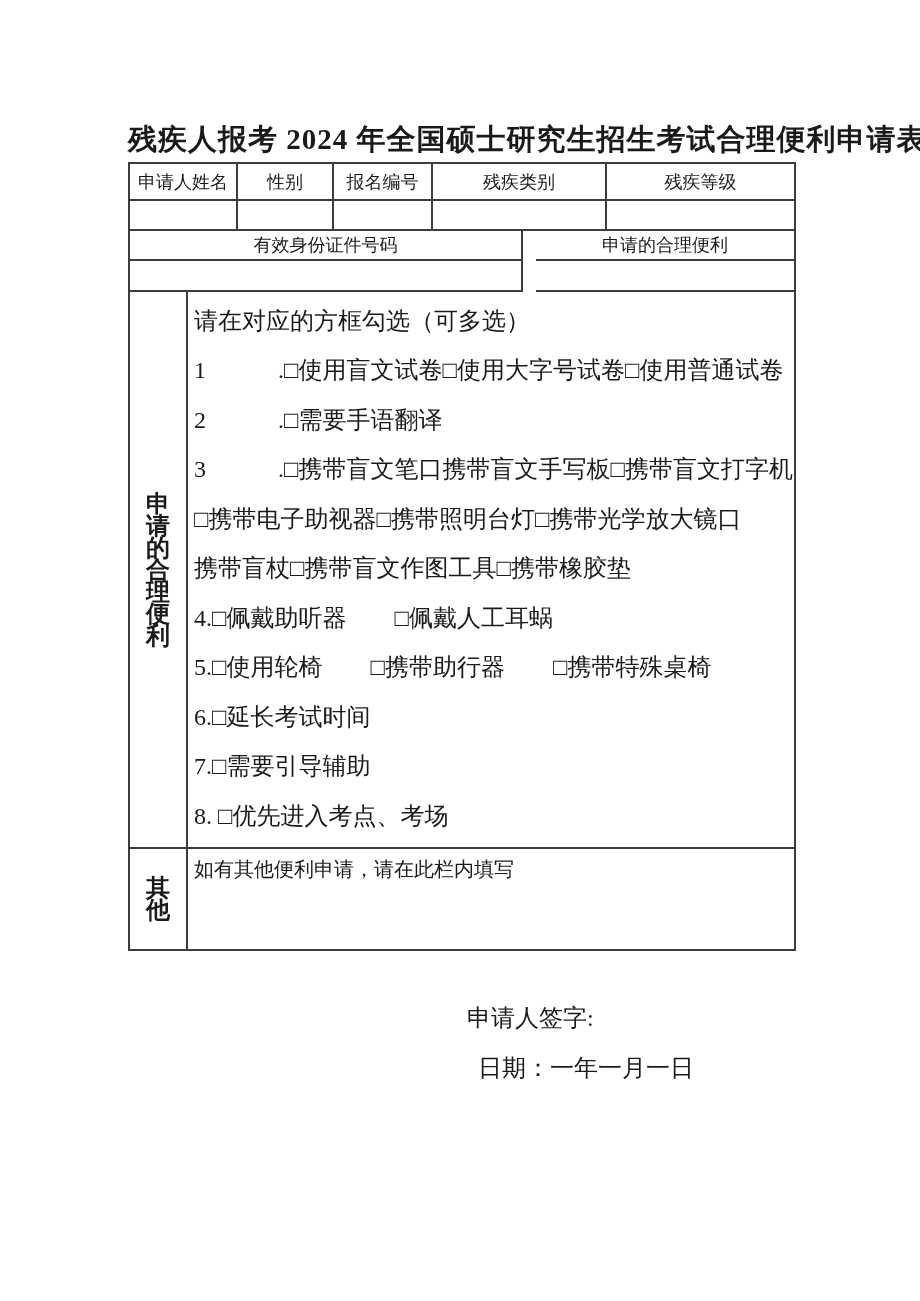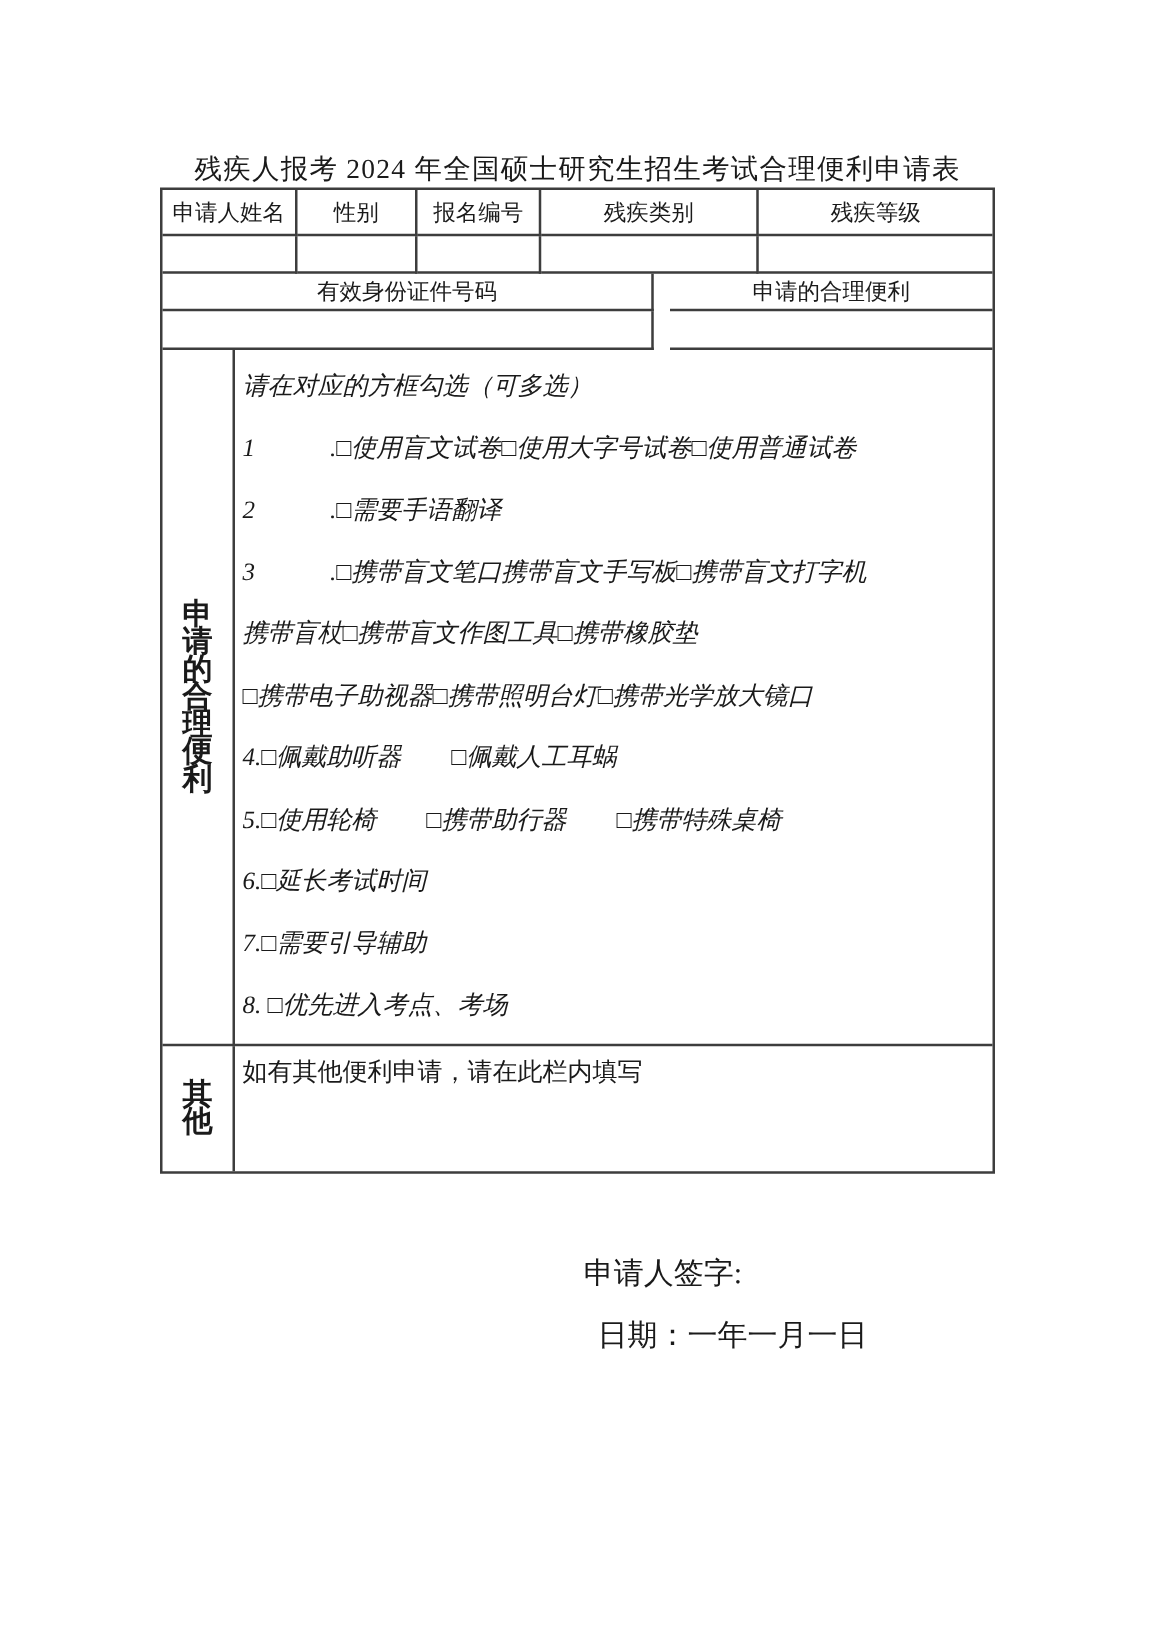--- a/index.html
+++ b/index.html
@@ -13,30 +13,30 @@
     height: 1301px;
     font-family: "Liberation Serif", "DejaVu Serif", serif;
     color: #1a1a1a;
     overflow: hidden;
   }
   .doc-title {
     position: absolute;
     left: 128px;
     top: 120px;
     width: 668px;
-    text-align: center;
-    font-size: 22px;
-    font-weight: normal;
+    text-align: right;
+    font-size: 29px;
+    font-weight: bold;
     letter-spacing: 1px;
     white-space: nowrap;
   }
   .form-table {
     position: absolute;
     left: 128px;
-    top: 150px;
+    top: 162px;
     width: 668px;
     height: 789px;
     border: 2px solid #3d3d3d;
     box-sizing: border-box;
     display: grid;
     grid-template-rows: 37px 30px 30px 31px 557px auto;
   }
   .trow {
     display: grid;
     box-sizing: border-box;
@@ -60,22 +60,21 @@
     width: 24px;
     line-height: 22px;
     font-size: 24px;
     text-align: center;
     word-break: break-all;
     font-weight: bold;
   }
   .acc-content {
     display: block;
     padding: 4px 4px 0 6px;
-    font-size: 20px;
-    font-style: italic;
+    font-size: 24px;
   }
   .acc-line {
     height: 49.5px;
     display: flex;
     align-items: center;
     white-space: pre;
   }
   .other-content {
     display: block;
     padding: 7px 6px 0 6px;
@@ -124,22 +123,22 @@
 
   <div class="trow trow-acc">
     <div class="cell">
       <div class="v-label">申请的合理便利</div>
     </div>
     <div class="cell acc-content" style="align-items:flex-start; justify-content:flex-start;">
       <div class="acc-line">请在对应的方框勾选（可多选）</div>
       <div class="acc-line">1　　　.□使用盲文试卷□使用大字号试卷□使用普通试卷</div>
       <div class="acc-line">2　　　.□需要手语翻译</div>
       <div class="acc-line">3　　　.□携带盲文笔口携带盲文手写板□携带盲文打字机</div>
+      <div class="acc-line">□携带电子助视器□携带照明台灯□携带光学放大镜口</div>
       <div class="acc-line">携带盲杖□携带盲文作图工具□携带橡胶垫</div>
-      <div class="acc-line">□携带电子助视器□携带照明台灯□携带光学放大镜口</div>
       <div class="acc-line">4.□佩戴助听器　　□佩戴人工耳蜗</div>
       <div class="acc-line">5.□使用轮椅　　□携带助行器　　□携带特殊桌椅</div>
       <div class="acc-line">6.□延长考试时间</div>
       <div class="acc-line">7.□需要引导辅助</div>
       <div class="acc-line">8. □优先进入考点、考场</div>
     </div>
   </div>
 
   <div class="trow trow-other">
     <div class="cell">

